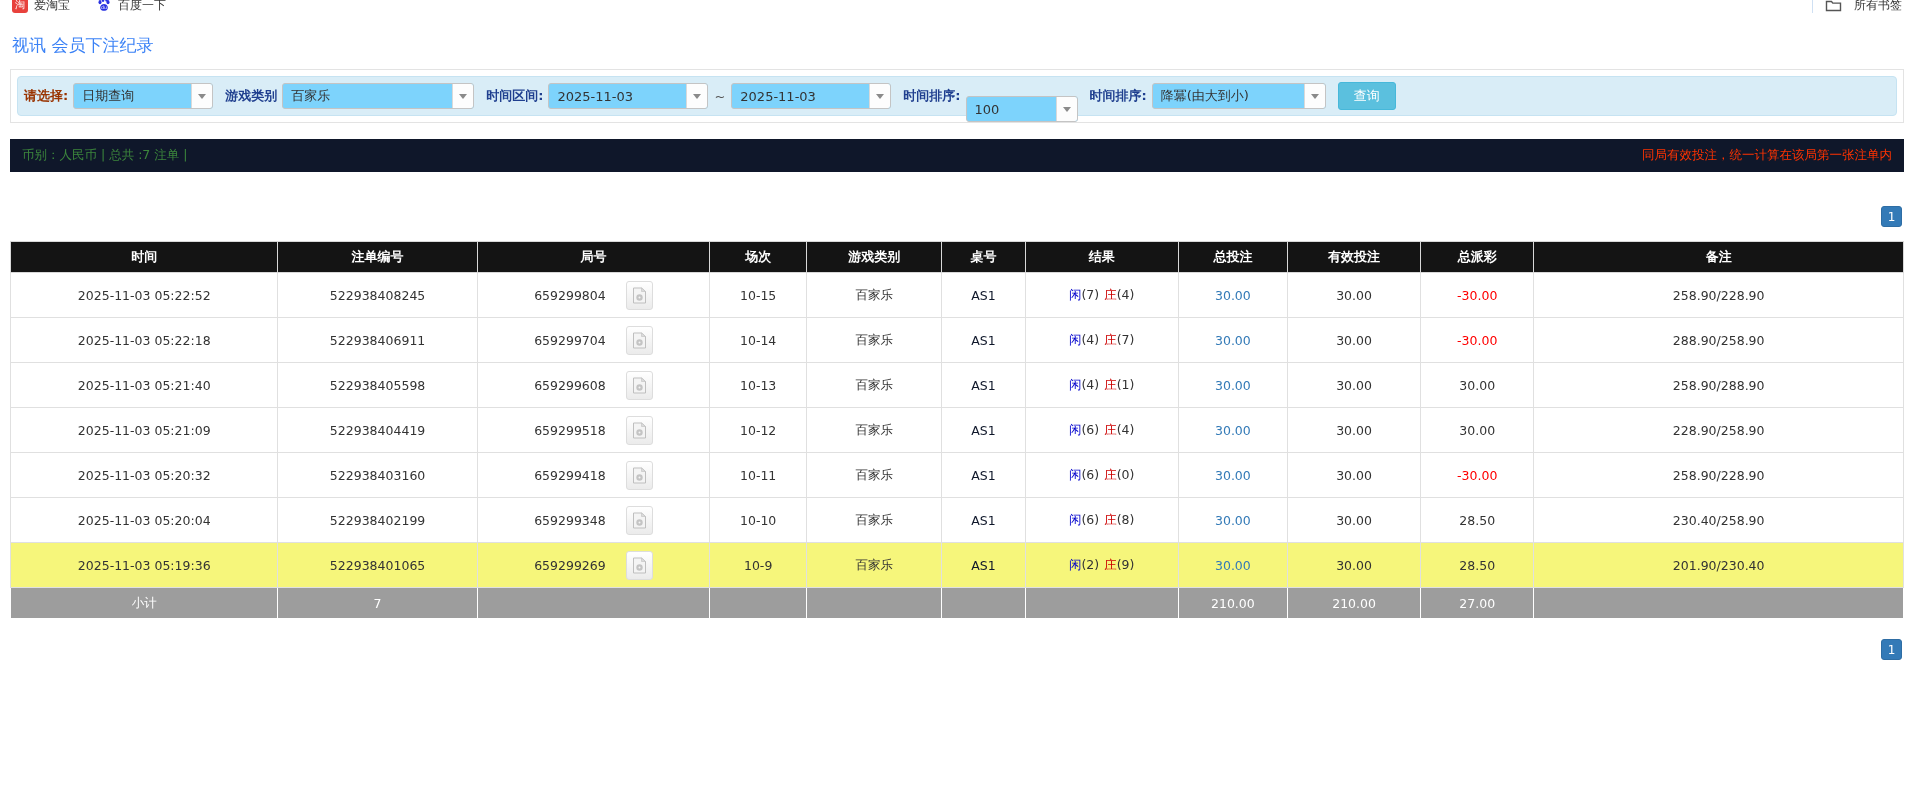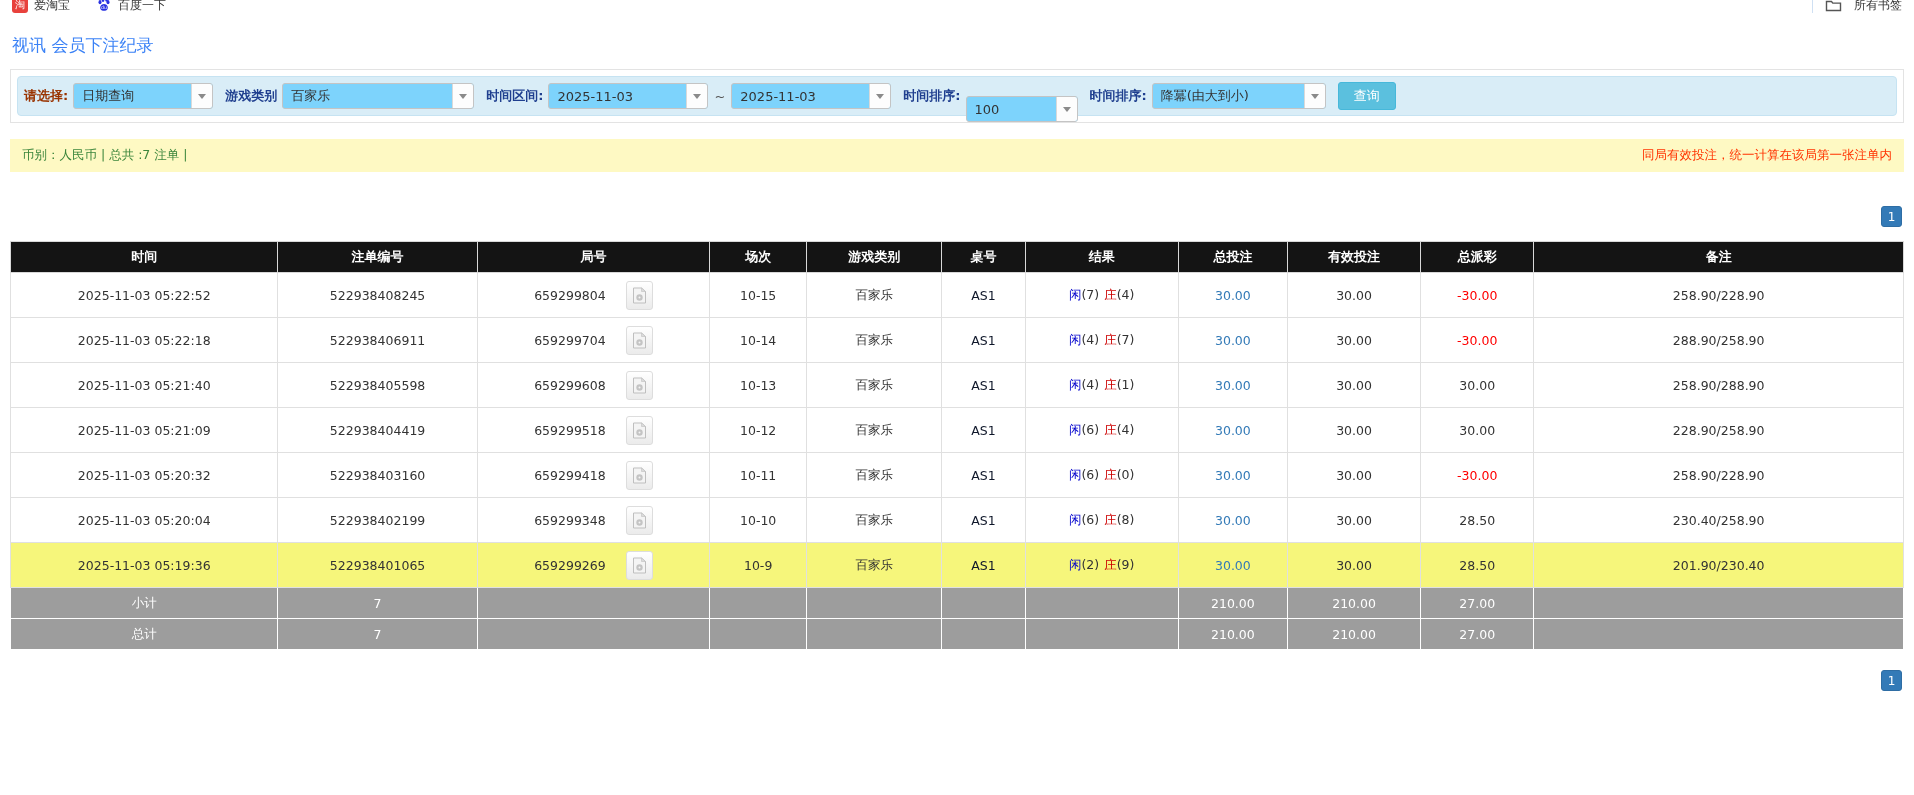--- a/index.html
+++ b/index.html
@@ -23,21 +23,21 @@
   .filter-bar { background:#d9edf7; border:1px solid #c6e3f2; border-radius:4px; height:40px; display:flex; align-items:center; padding:0 4px; font-size:13px; }
   .f-label { font-weight:bold; color:#1f3f8f; margin:0 5px 0 12px; white-space:nowrap; }
   .f-label.first { color:#993300; margin-left:2px; }
   .combo { display:flex; align-items:center; background:#7dd3fc; border:1px solid #c4c4c4; height:26px; border-radius:3px; overflow:hidden; flex:0 0 auto; }
   .combo input { border:none; outline:none; padding:0 8px; font-size:13px; color:#333; height:24px; flex:1; min-width:0; background:transparent; font-family:inherit; }
   .combo .arrow { width:21px; align-self:stretch; border-left:1px solid #d9d9d9; display:flex; align-items:center; justify-content:center; background:#fdfdfd; cursor:pointer; }
   .tri-down { width:0; height:0; border-left:4px solid transparent; border-right:4px solid transparent; border-top:5px solid #8a8a8a; }
   .tilde { margin:0 6px; color:#555; }
   .query-btn { margin-left:12px; background:#5bc0de; color:#fff; border:1px solid #46b8da; border-radius:3px; height:28px; padding:0 15px; font-size:13px; cursor:pointer; font-family:inherit; }
   
-  .summary-bar { margin:16px 10px 0; background:#fef9c3; height:33px; display:flex; align-items:center; justify-content:space-between; padding:0 12px; font-size:12.5px; }
+  .summary-bar { margin:16px 10px 0; background:#0f172a; height:33px; display:flex; align-items:center; justify-content:space-between; padding:0 12px; font-size:12.5px; }
   .summary-left { color:#3c863c; }
   .summary-right { color:#ff3300; }
   
   .pagination-row { margin:34px 12px 0; display:flex; justify-content:flex-end; }
   .pagination-row.bottom { margin-top:20px; }
   .page-btn { min-width:21px; height:21px; background:#337ab7; border:1px solid #2e6da4; color:#fff; font-size:12px; display:flex; align-items:center; justify-content:center; border-radius:3px; cursor:pointer; padding:0 4px; }
   
   .bet-table { margin:14px 10px 0; width:1894px; border-collapse:collapse; table-layout:fixed; font-size:12.5px; text-align:center; }
   .bet-table th { background:#141414; color:#fff; height:31px; font-weight:bold; border:1px solid #d8d8d8; font-size:13px; }
   .bet-table td { border:1px solid #e0e0e0; height:45px; background:#fff; overflow:hidden; }
@@ -377,31 +377,18 @@
         <td></td>
         <td></td>
         <td></td>
         <td></td>
         <td></td>
         <td>210.00</td>
         <td>210.00</td>
         <td>27.00</td>
         <td></td>
       </tr>
-      <tr class="summary">
-        <td>总计</td>
-        <td>7</td>
-        <td></td>
-        <td></td>
-        <td></td>
-        <td></td>
-        <td></td>
-        <td>210.00</td>
-        <td>210.00</td>
-        <td>27.00</td>
-        <td></td>
-      </tr>
     </tbody>
 </table>
 
 <div class="pagination-row bottom">
   <div class="page-btn">1</div>
 </div>
 
 </body></html>

